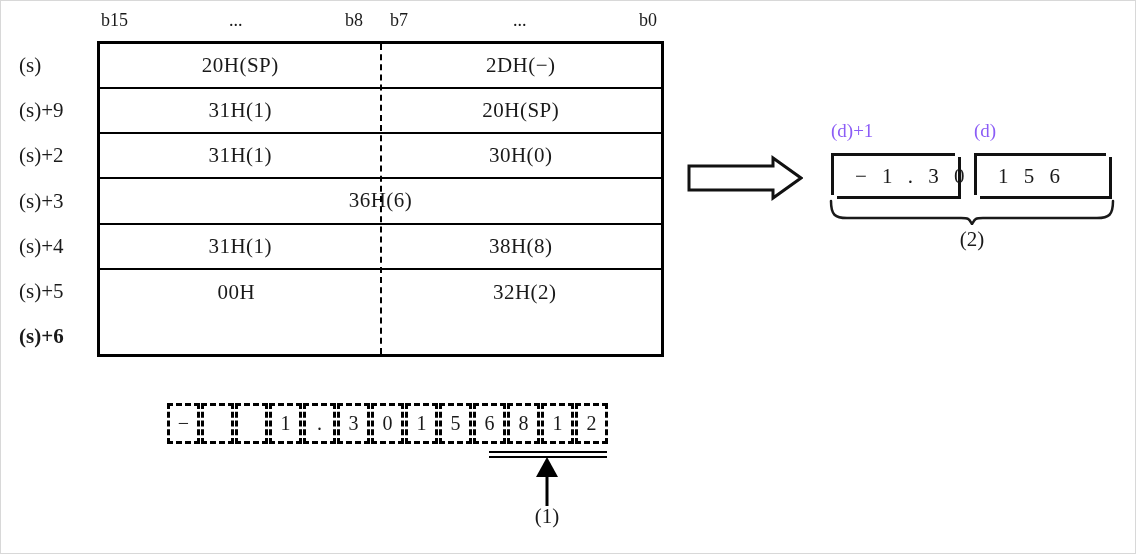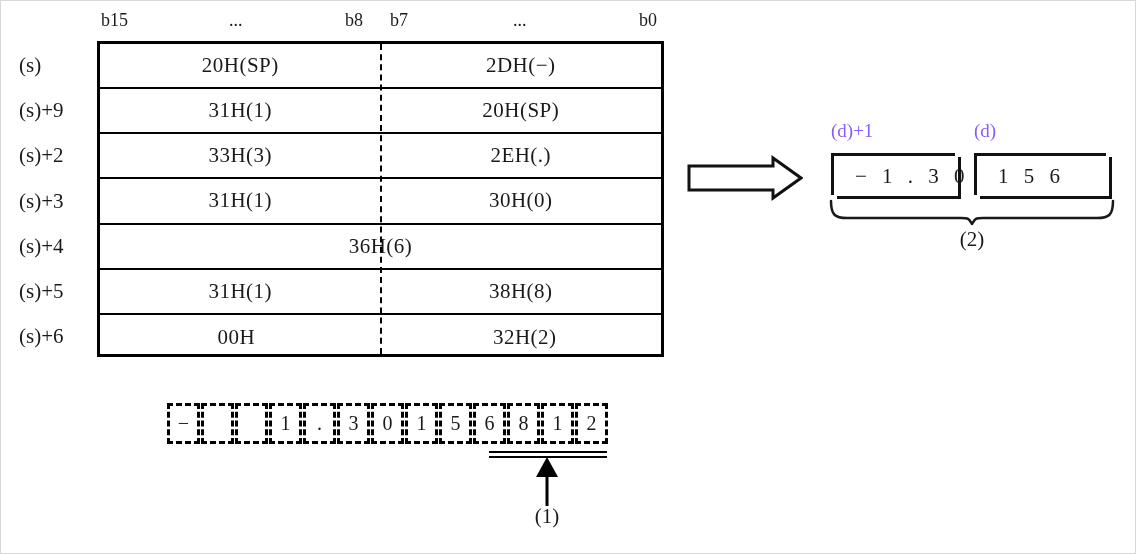--- a/index.html
+++ b/index.html
@@ -203,37 +203,33 @@
     <div class="bitlabel" style="left:638px; top:10px;">b0</div>
   </div>
 
   <div>
     <div class="rowlabel" style="top:54px;">(s)</div>
     <div class="rowlabel" style="top:99px;">(s)+9</div>
     <div class="rowlabel" style="top:144px;">(s)+2</div>
     <div class="rowlabel" style="top:190px;">(s)+3</div>
     <div class="rowlabel" style="top:235px;">(s)+4</div>
     <div class="rowlabel" style="top:280px;">(s)+5</div>
-    <div class="rowlabel" style="top:325px;">(s)+6</div>
+    <div class="rowlabel" style="top:325px;font-weight:bold;">(s)+6</div>
   </div>
 
   <div id="src-table">
     <div id="src-divider"></div>
 
     <div class="src-row">
       <div class="src-cell">20H(SP)</div>
       <div class="src-cell">2DH(−)</div>
     </div>
     <div class="src-row">
       <div class="src-cell">31H(1)</div>
       <div class="src-cell">20H(SP)</div>
-    </div>
-    <div class="src-row">
-      <div class="src-cell">33H(3)</div>
-      <div class="src-cell">2EH(.)</div>
     </div>
     <div class="src-row">
       <div class="src-cell">31H(1)</div>
       <div class="src-cell">30H(0)</div>
     </div>
     <div class="src-row">
       <div class="src-cell">36H(6)</div>
     </div>
     <div class="src-row">
       <div class="src-cell">31H(1)</div>

